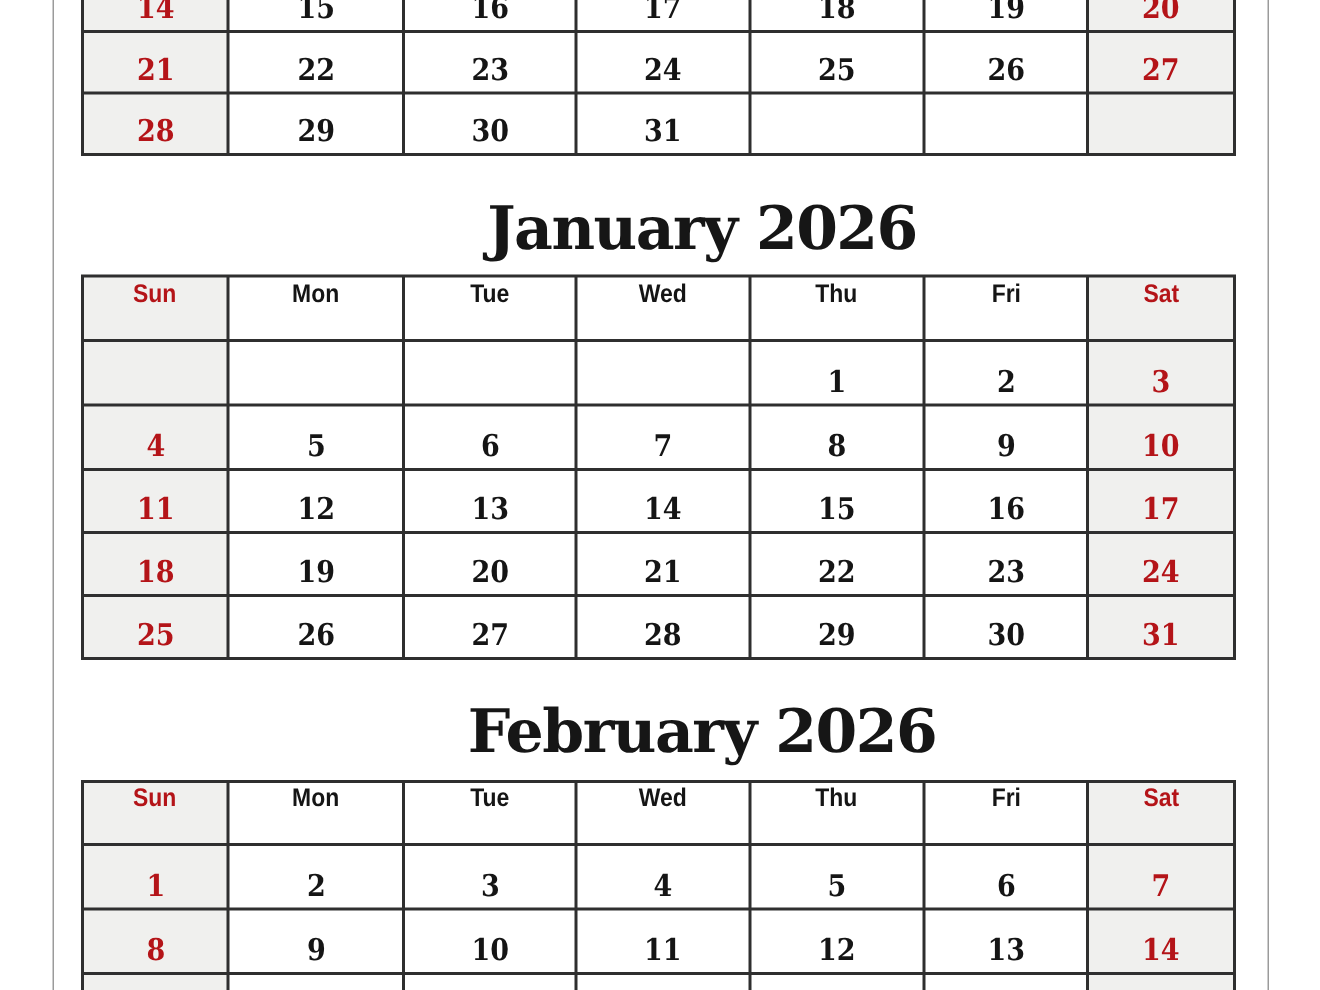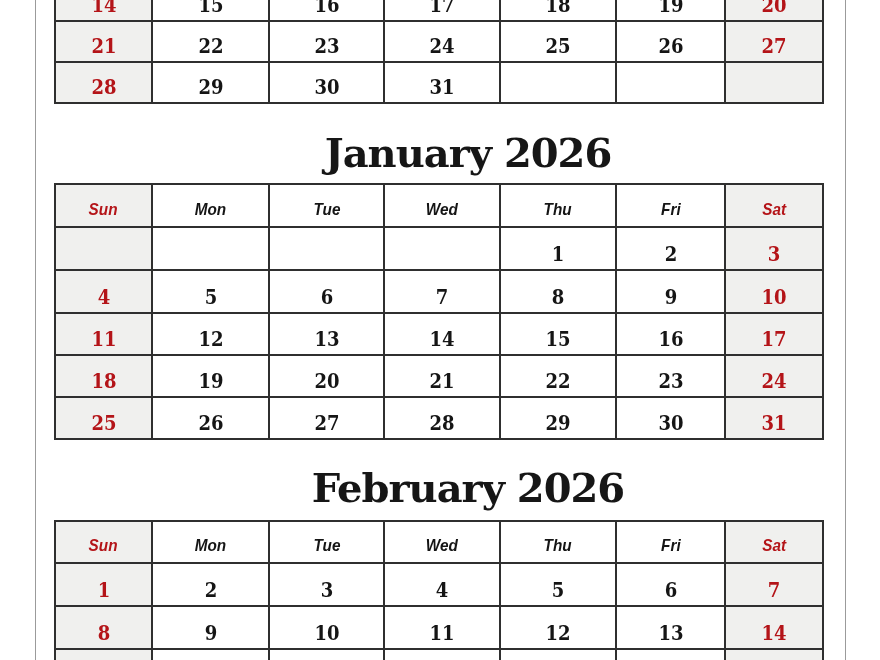--- a/index.html
+++ b/index.html
@@ -44,22 +44,21 @@
     background:var(--weekday_bg, #ffffff);
     color:var(--weekday_text, #151515);
     font-family:"DejaVu Serif", serif; font-weight:bold; font-size:20px;
   }
   .cell.weekend {
     background:var(--weekend_bg, #f0f0ee);
     color:var(--weekend_text, #b41418);
   }
   .cell.hdr {
     font-family:"Liberation Sans", sans-serif; font-size:17px;
-    padding-bottom:6px;
-    font-style:italic;
+    padding-bottom:20px;
   }
   .glyph { display:inline-block; transform:scaleX(.9); transform-origin:50% 100%; white-space:nowrap; }
 </style>
 </head>
 <body>
 
 <div class="page">
 
   <div class="frame-line frame-left"></div>
   <div class="frame-line frame-right"></div>

